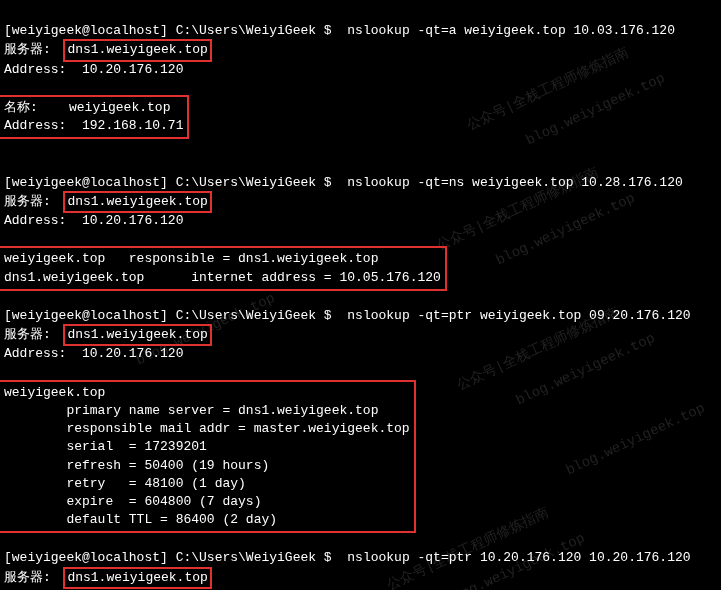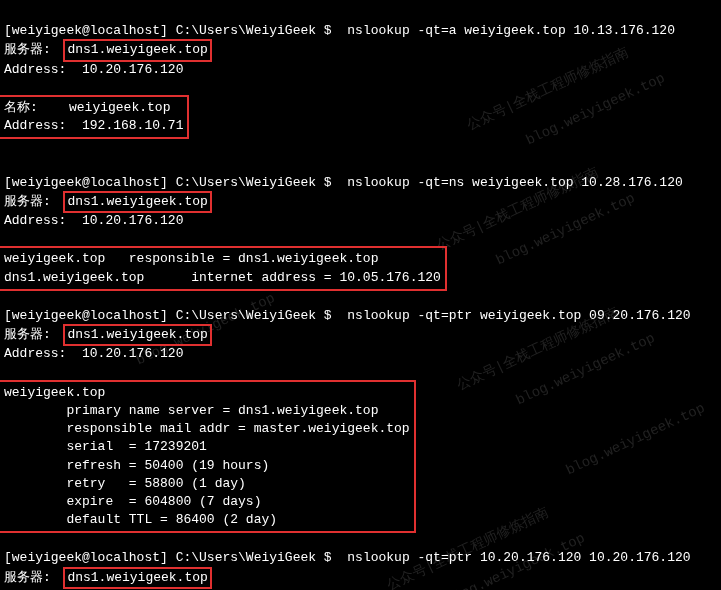--- a/index.html
+++ b/index.html
@@ -47,21 +47,21 @@
 <div class="watermark" style="top:200px; left:430px;"><span>公众号|全栈工程师修炼指南</span></div>
 <div class="watermark" style="top:220px; left:490px;"><span>blog.weiyigeek.top</span></div>
 <div class="watermark" style="top:320px; left:130px;"><span>blog.weiyigeek.top</span></div>
 <div class="watermark" style="top:340px; left:450px;"><span>公众号|全栈工程师修炼指南</span></div>
 <div class="watermark" style="top:360px; left:510px;"><span>blog.weiyigeek.top</span></div>
 <div class="watermark" style="top:430px; left:560px;"><span>blog.weiyigeek.top</span></div>
 <div class="watermark" style="top:540px; left:380px;"><span>公众号|全栈工程师修炼指南</span></div>
 <div class="watermark" style="top:560px; left:440px;"><span>blog.weiyigeek.top</span></div>
 
 <div class="term">
-<span><span>[weiyigeek@localhost] C:\Users\WeiyiGeek $ </span></span> <span>nslookup -qt=a weiyigeek.top 10.13.176.120</span>
+<span><span>[weiyigeek@localhost] C:\Users\WeiyiGeek $ </span></span> <span>nslookup -qt=a weiyigeek.top 10.03.176.120</span>
 <span>服务器:  </span><span class="box"><span>dns1.weiyigeek.top</span></span>
 <span>Address:  </span><span>10.20.176.120</span>
 
 <span class="box-block"><span>名称:    </span><span>weiyigeek.top</span>
 <span>Address:  </span><span>192.168.10.71</span></span>
 
 
 <span><span>[weiyigeek@localhost] C:\Users\WeiyiGeek $ </span></span> <span>nslookup -qt=ns weiyigeek.top 10.28.176.120</span>
 <span>服务器:  </span><span class="box"><span>dns1.weiyigeek.top</span></span>
 <span>Address:  </span><span>10.20.176.120</span>
@@ -71,21 +71,21 @@
 
 <span><span>[weiyigeek@localhost] C:\Users\WeiyiGeek $ </span></span> <span>nslookup -qt=ptr weiyigeek.top 09.20.176.120</span>
 <span>服务器:  </span><span class="box"><span>dns1.weiyigeek.top</span></span>
 <span>Address:  </span><span>10.20.176.120</span>
 
 <span class="box-block"><span>weiyigeek.top</span>
 <span>        primary name server = dns1.weiyigeek.top</span>
 <span>        responsible mail addr = master.weiyigeek.top</span>
 <span>        serial  = 17239201</span>
 <span>        refresh = 50400 (19 hours)</span>
-<span>        retry   = 58800 (1 day)</span>
+<span>        retry   = 48100 (1 day)</span>
 <span>        expire  = 604800 (7 days)</span>
 <span>        default TTL = 86400 (2 day)</span></span>
 
 <span><span>[weiyigeek@localhost] C:\Users\WeiyiGeek $ </span></span> <span>nslookup -qt=ptr 10.20.176.120 10.20.176.120</span>
 <span>服务器:  </span><span class="box"><span>dns1.weiyigeek.top</span></span>
 <span>Address:  </span><span>10.20.176.120</span>
 
 
 
  

